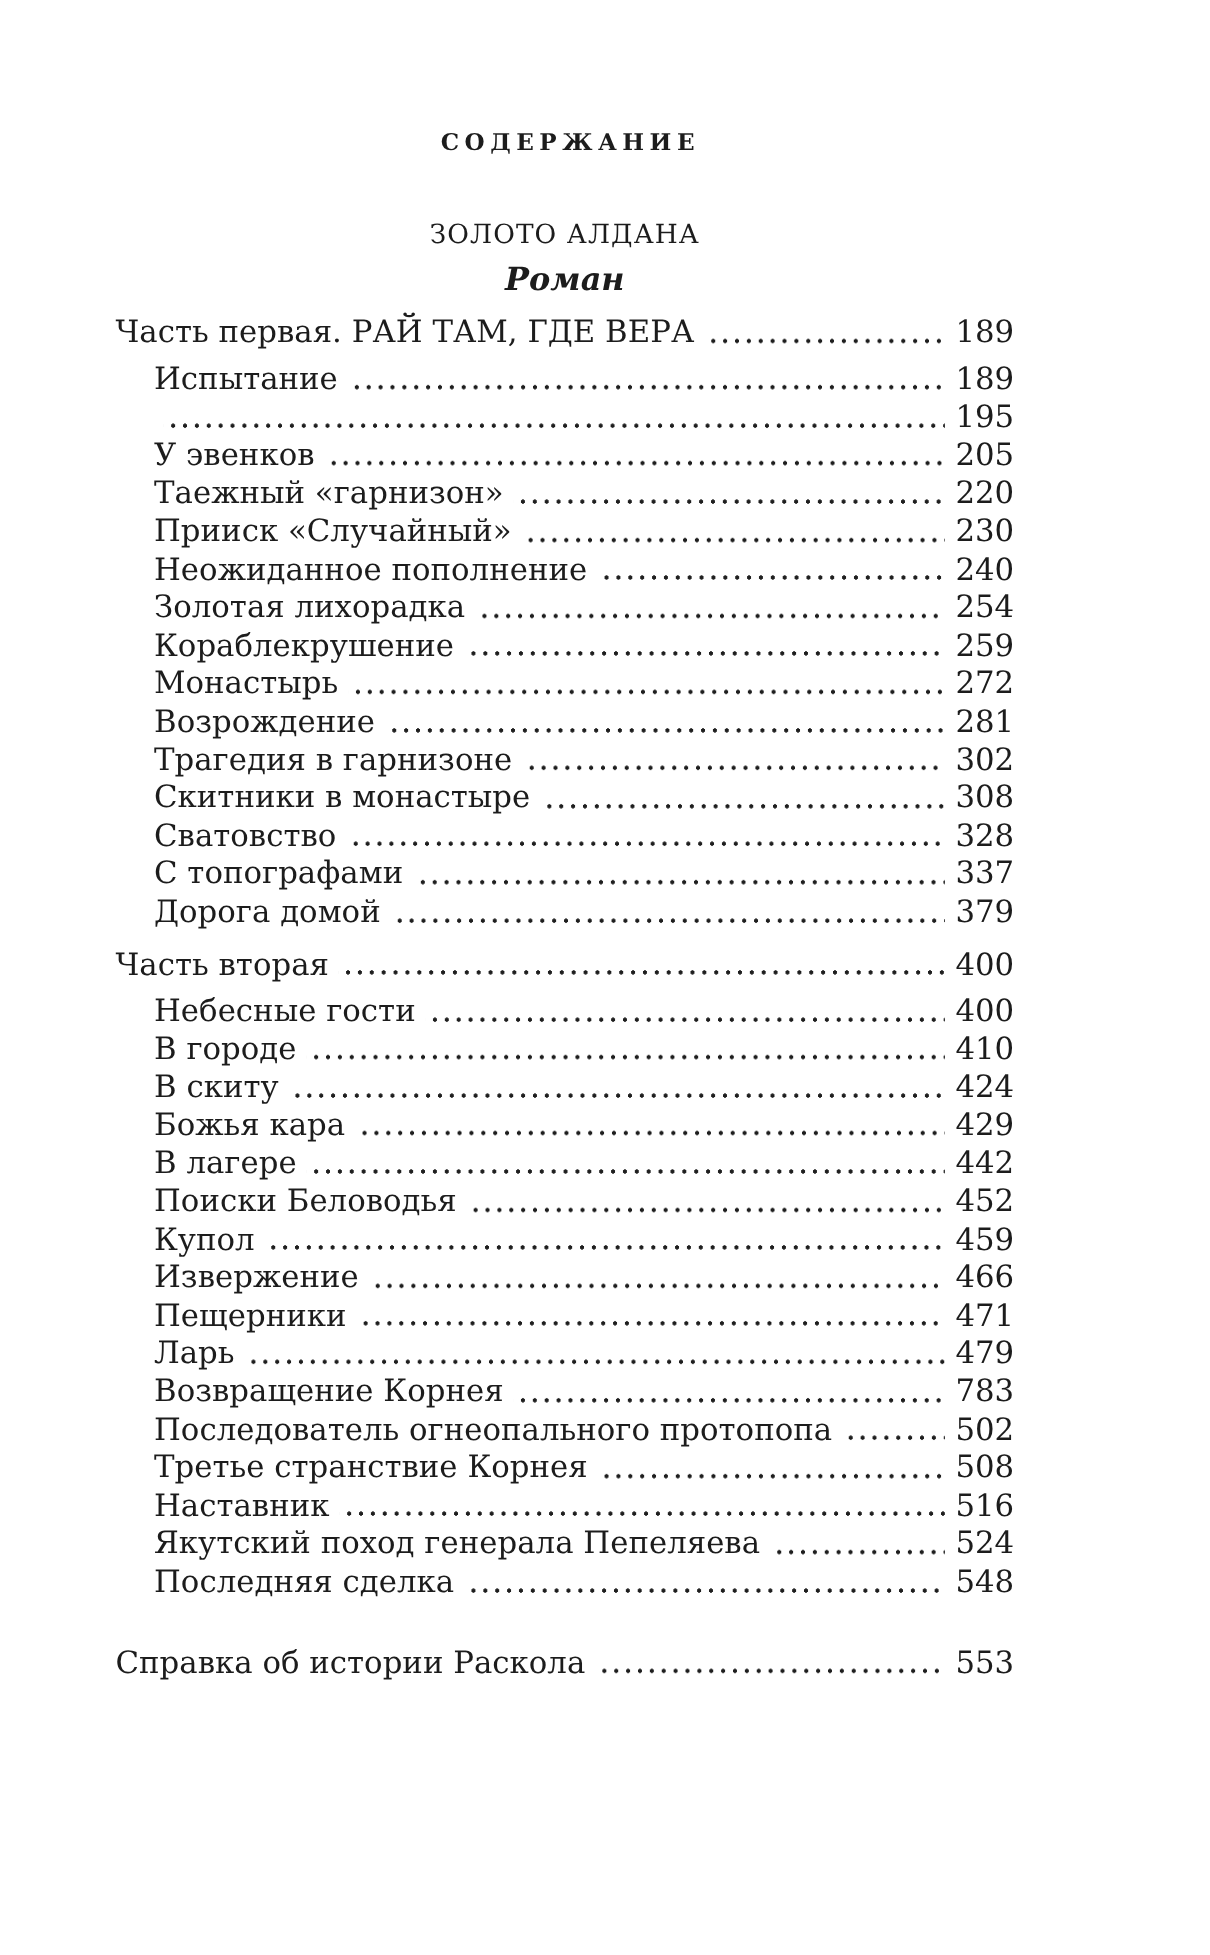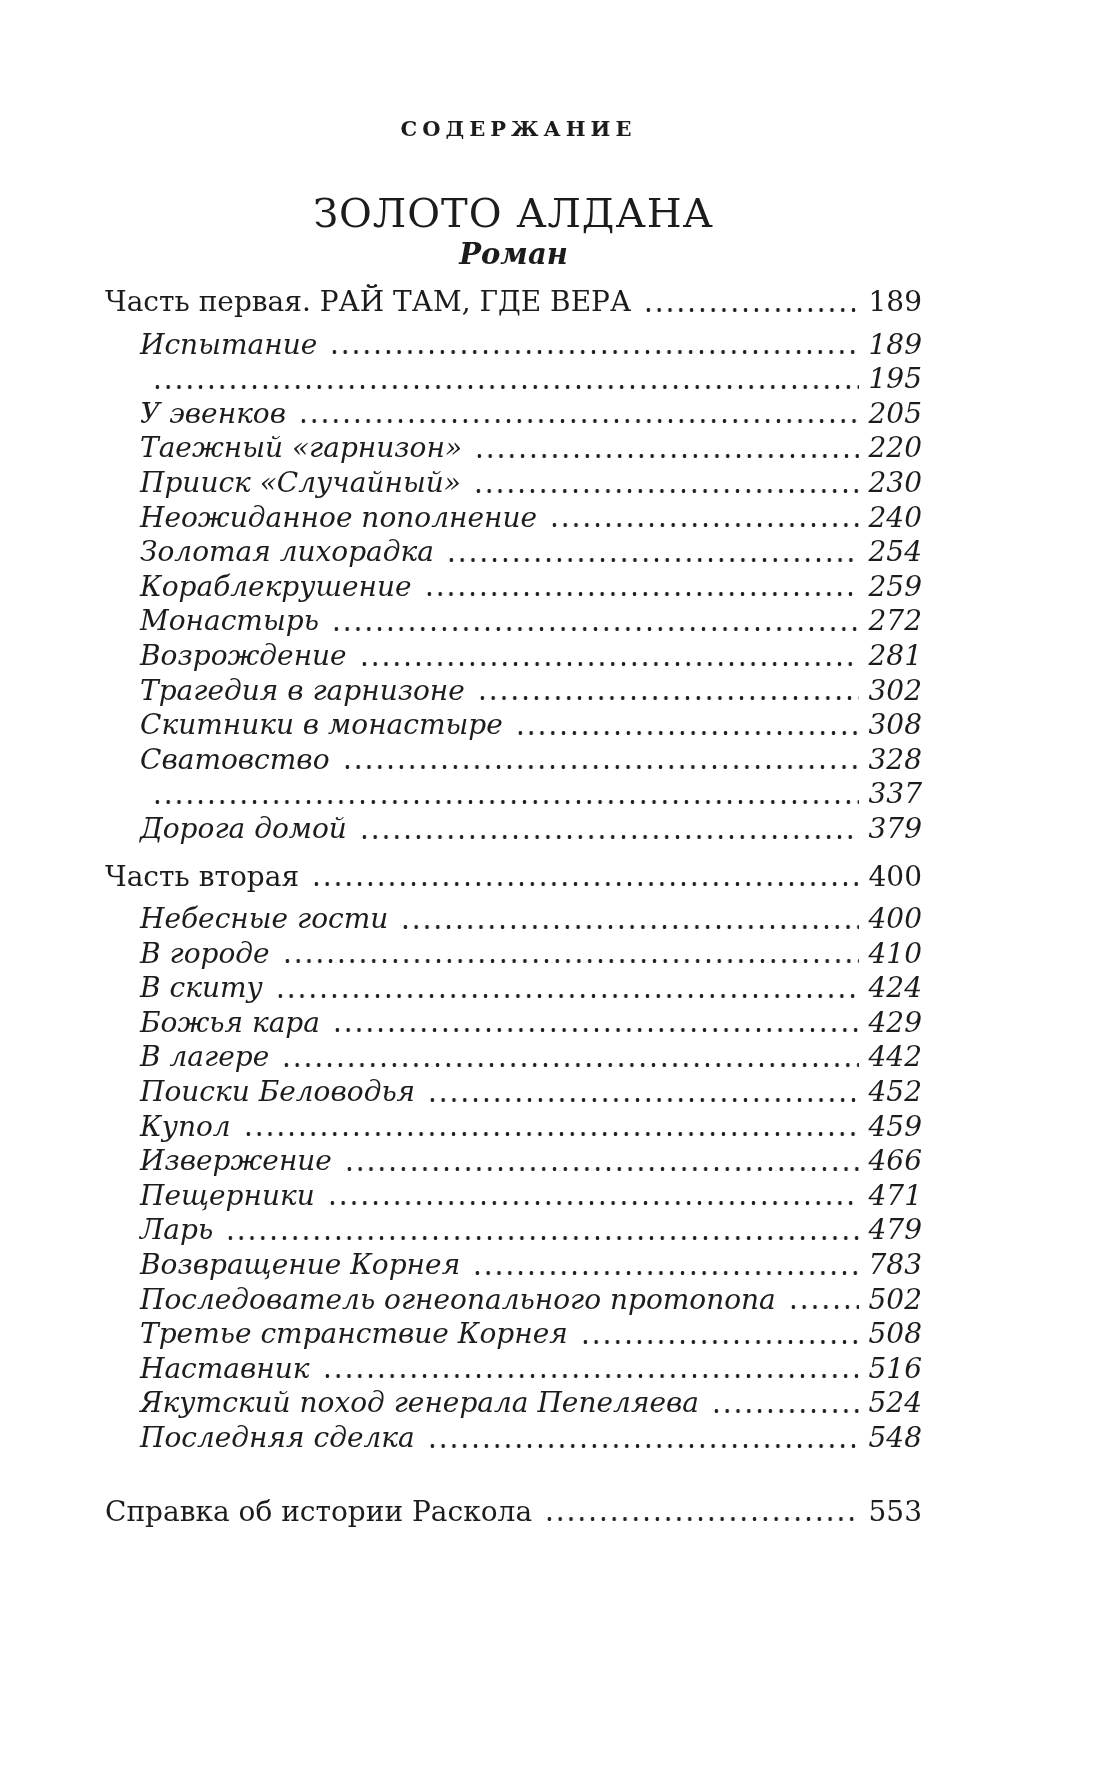--- a/index.html
+++ b/index.html
@@ -24,21 +24,21 @@
     margin: 0;
     font-size: 21px;
     line-height: 26px;
     font-weight: 700;
     letter-spacing: 5px;
     text-align: center;
     text-indent: 10px;
   }
   .book-title {
     margin: 46px 0 0 0;
-    font-size: 40px;
+    font-size: 24px;
     line-height: 50px;
     font-weight: 400;
     text-align: center;
     letter-spacing: 1px;
   }
   .book-subtitle {
     margin-top: -2px;
     font-size: 29px;
     line-height: 36px;
     font-style: italic;
@@ -49,21 +49,21 @@
     margin-top: 13px;
     font-size: 28px;
   }
   .row {
     display: flex;
     align-items: baseline;
     height: 34.6px;
     line-height: 34.6px;
     white-space: nowrap;
   }
-  .row.chapter { padding-left: 35px; font-style: italic; }
+  .row.chapter { padding-left: 35px; }
   .row.part { margin-top: 13px; margin-bottom: 8px; }
   .row.part:first-child { margin-top: 0; }
   .row.appendix { margin-top: 39px; }
   .label { flex: 0 0 auto; }
   .dots {
     flex: 1 1 auto;
     align-self: stretch;
     margin: 0 10px 0 9px;
     background-image: radial-gradient(circle, #1e1e1e 1.7px, rgba(0,0,0,0) 2.1px);
     background-size: 10.8px 6px;
@@ -147,20 +147,21 @@
     <span class="label">Скитники в монастыре</span>
     <span class="dots"></span>
     <span class="pagenum">308</span>
   </div>
       <div class="row chapter">
     <span class="label">Сватовство</span>
     <span class="dots"></span>
     <span class="pagenum">328</span>
   </div>
       <div class="row chapter">
+    <span class="label">С топографами</span>
     <span class="dots"></span>
     <span class="pagenum">337</span>
   </div>
       <div class="row chapter">
     <span class="label">Дорога домой</span>
     <span class="dots"></span>
     <span class="pagenum">379</span>
   </div>
       <div class="row part">
     <span class="label">Часть вторая</span>

